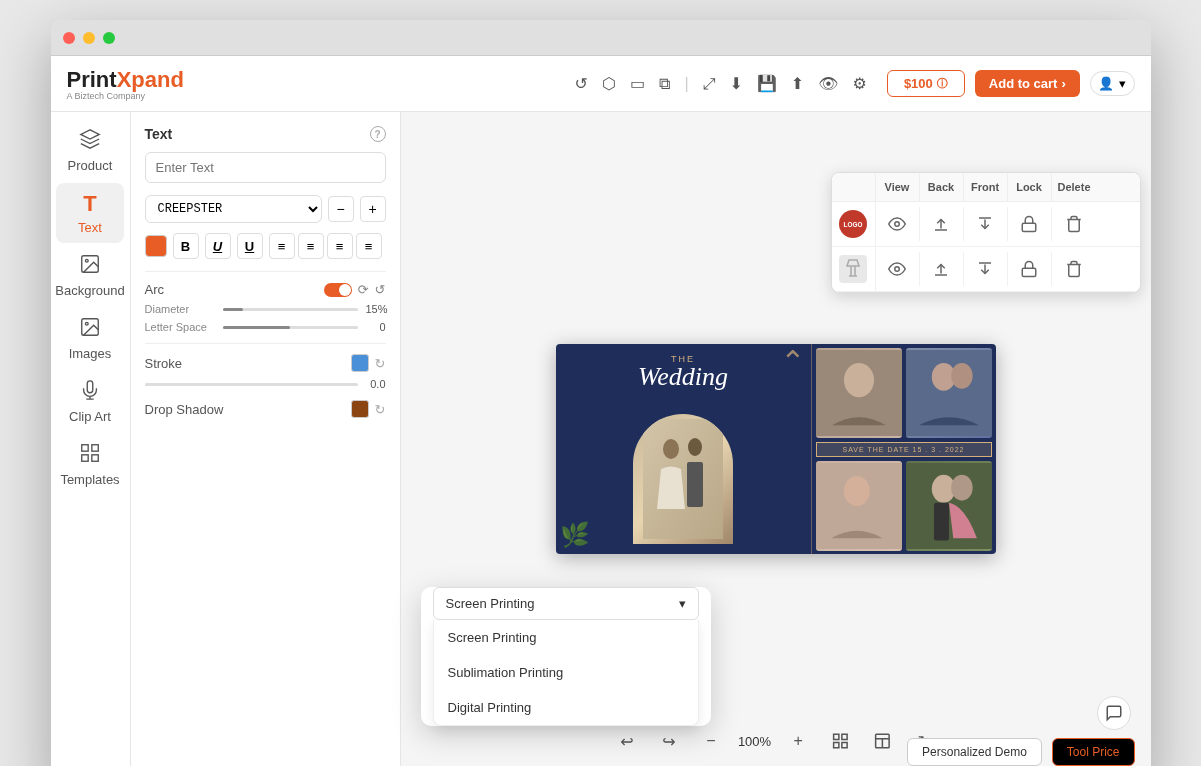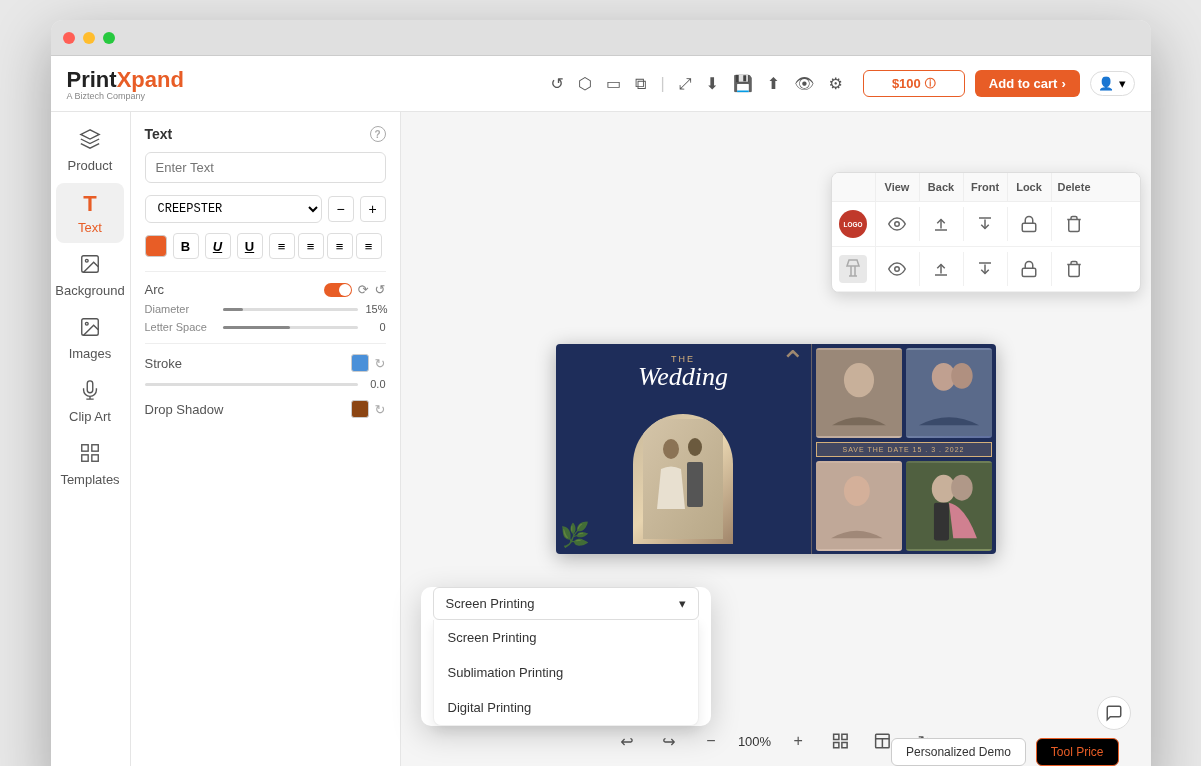--- a/index.html
+++ b/index.html
@@ -76,21 +76,21 @@
     .header-actions {
       display: flex;
       align-items: center;
       gap: 10px;
       margin-left: 20px;
     }
     .price-btn {
       background: #fff;
       border: 1.5px solid #e85d26;
       color: #e85d26;
-      padding: 5px 28px;
+      padding: 5px 16px;
       border-radius: 6px;
       font-size: 13px;
       font-weight: 600;
       cursor: pointer;
       display: flex;
       align-items: center;
       gap: 4px;
     }
     .add-cart-btn {
       background: #e85d26;
@@ -483,21 +483,21 @@
     }
     .zoom-indicator {
       font-size: 13px;
       color: #333;
       font-weight: 500;
     }
     
     .bottom-actions {
       position: absolute;
       bottom: 20px;
-      right: 32px;
+      right: 16px;
       display: flex;
       gap: 10px;
     }
     .demo-btn {
       background: #fff;
       border: 1.5px solid #ccc;
       border-radius: 6px;
       padding: 6px 14px;
       font-size: 12px;
       cursor: pointer;

